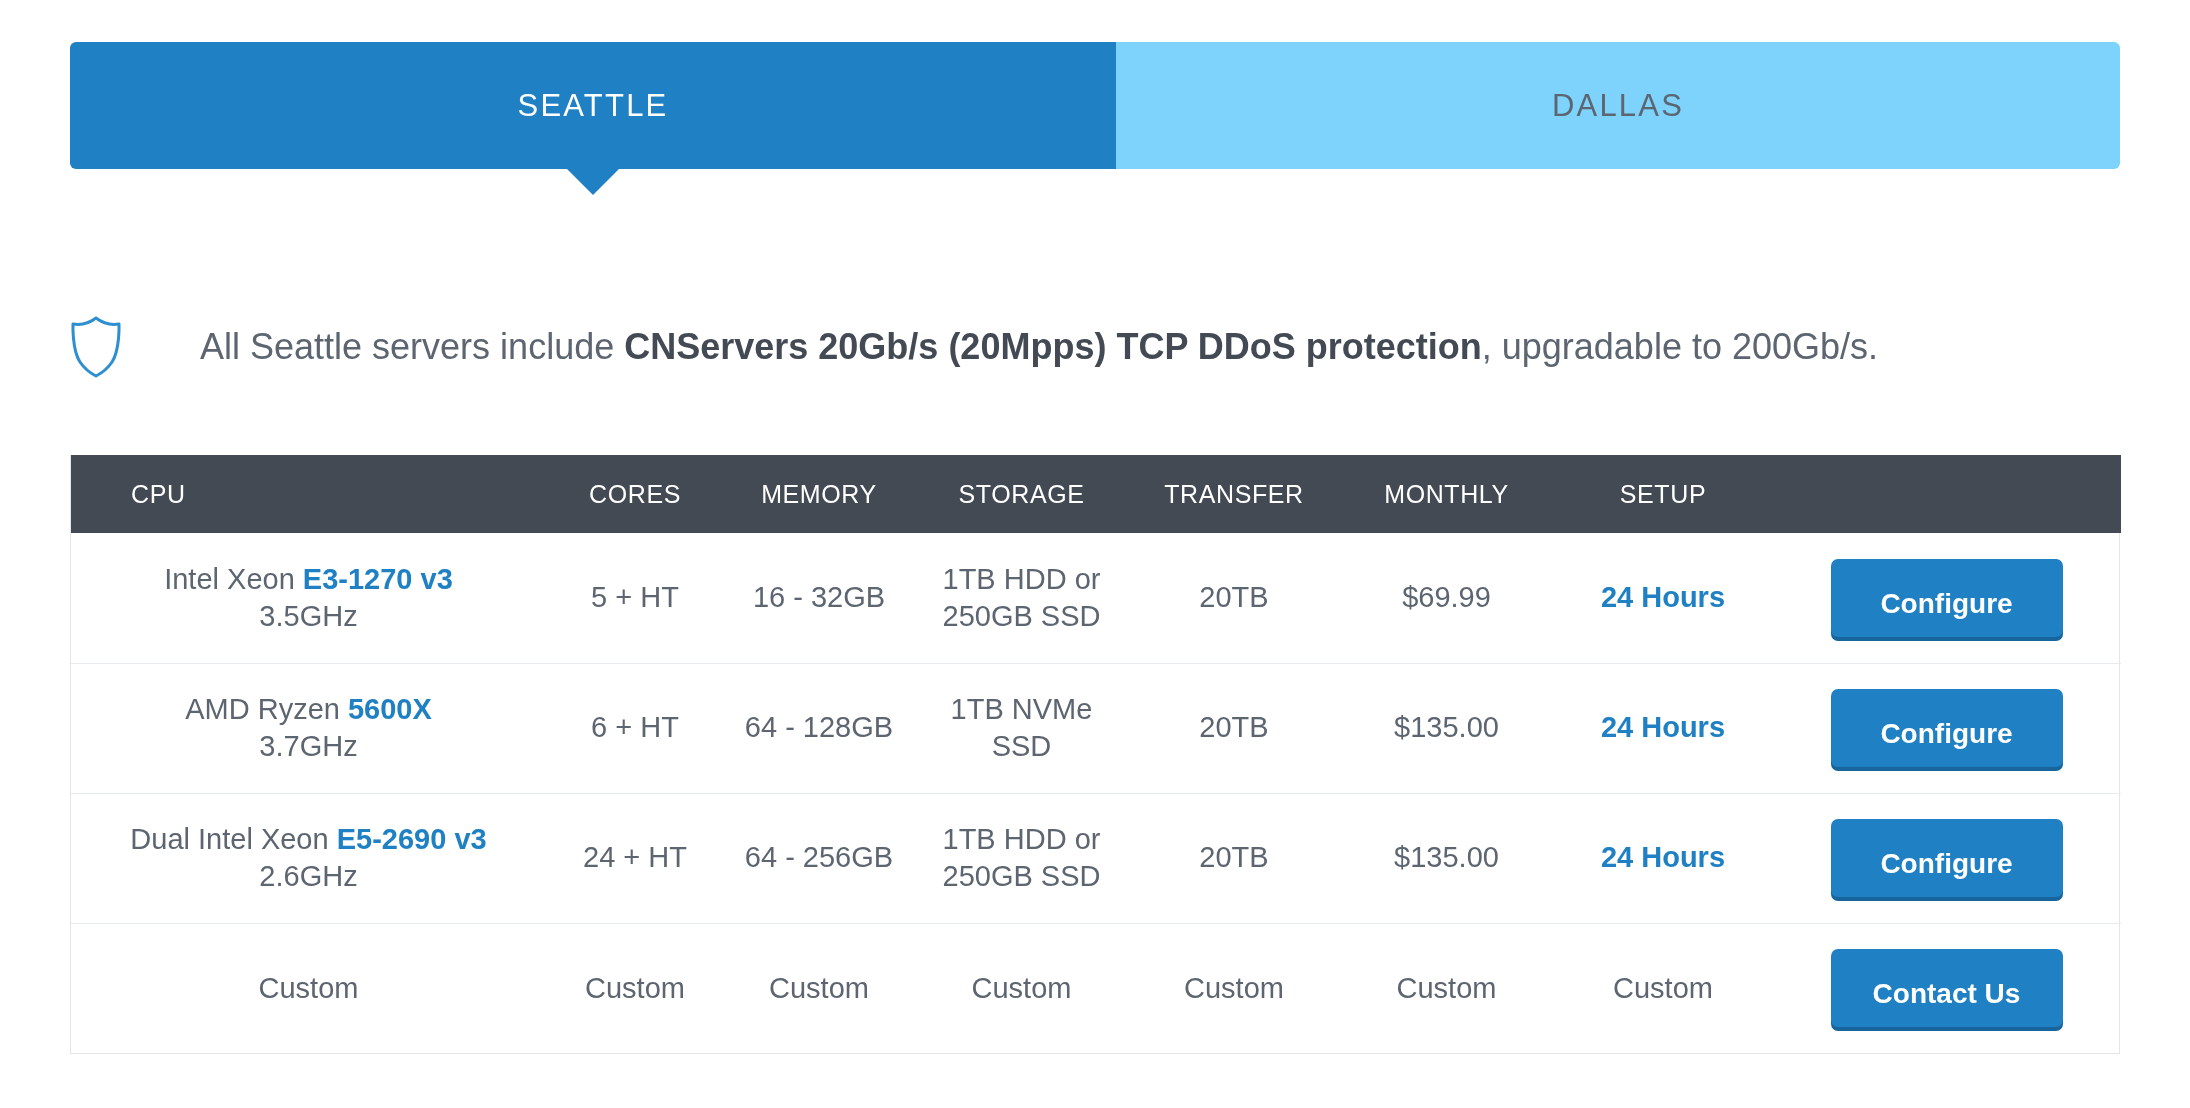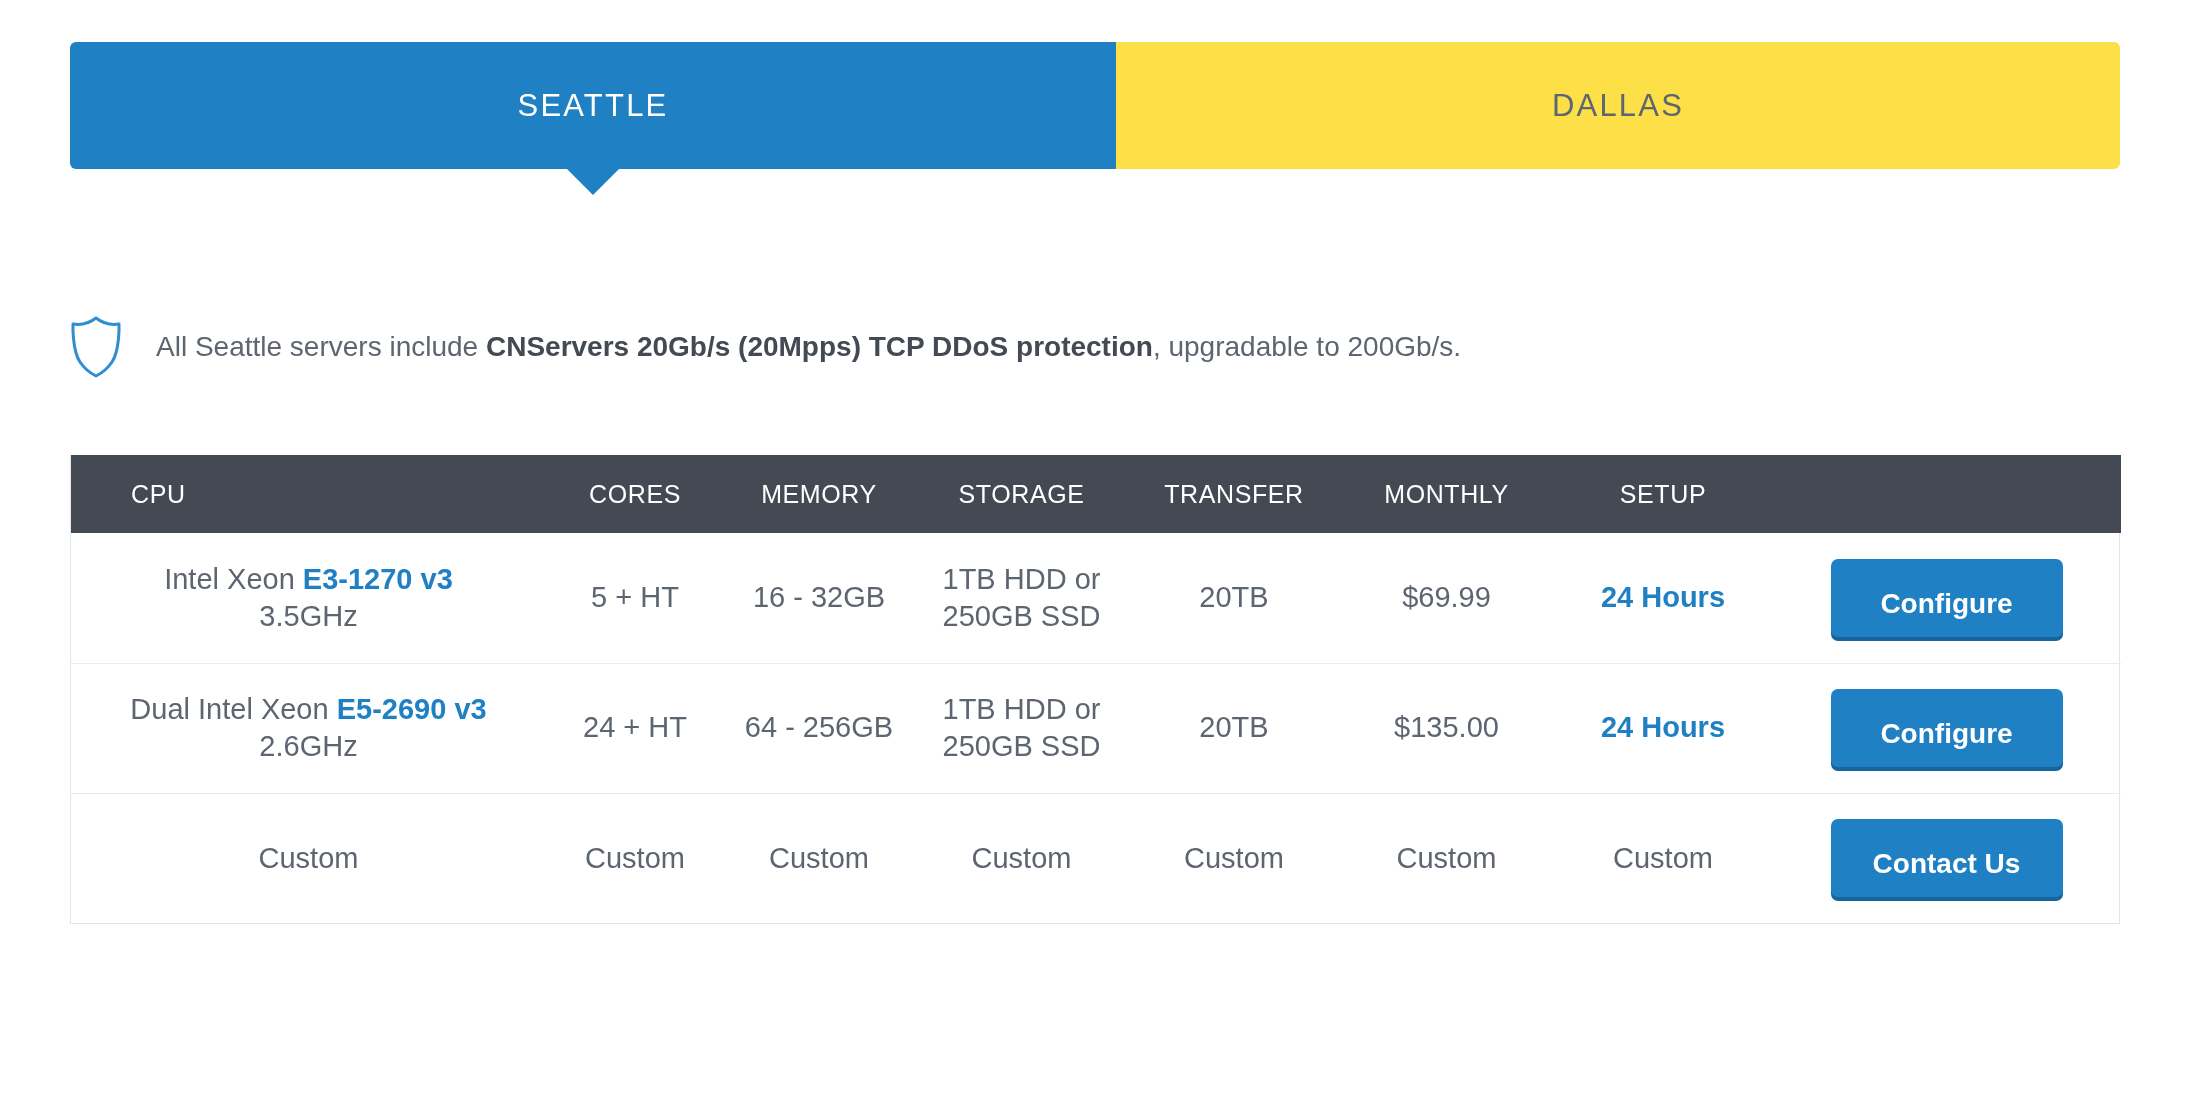--- a/index.html
+++ b/index.html
@@ -49,21 +49,21 @@
     cursor: pointer;
     user-select: none;
   }
   .tab-active {
     background: #1f80c3;
     color: #ffffff;
     border-radius: 6px 0 0 6px;
     flex: 0 0 1046px;
   }
   .tab-inactive {
-    background: #fde047;
+    background: #7dd3fc;
     color: #5c6570;
     border-radius: 0 6px 6px 0;
   }
   .tab-pointer {
     position: absolute;
     left: 50%;
     bottom: -26px;
     transform: translateX(-50%);
     width: 0;
     height: 0;
@@ -82,24 +82,25 @@
     height: 70px;
   }
   .shield-icon {
     width: 52px;
     height: 62px;
     flex: 0 0 52px;
     margin-right: 34px;
     display: block;
   }
   .notice-text {
-    font-size: 28px;
+    font-size: 36px;
     color: #5c6570;
     line-height: 1.2;
     white-space: nowrap;
+    margin-left: 44px;
   }
   .notice-text b {
     color: #434a54;
     font-weight: 700;
   }
 
   
   .table-wrap {
     position: absolute;
     left: 70px;
@@ -255,20 +256,35 @@
           <td>16 - 32GB</td>
           <td>1TB HDD or 250GB SSD</td>
           <td>20TB</td>
           <td>$69.99</td>
           <td><span class="setup-val">24 Hours</span></td>
           <td>
             <button class="btn">Configure</button>
           </td>
         </tr>
 
+        <tr>
+          <td class="cpu-cell">
+            <span>AMD Ryzen </span><span class="cpu-model">5600X</span>
+            <span class="cpu-speed">3.7GHz</span>
+          </td>
+          <td>6 + HT</td>
+          <td>64 - 128GB</td>
+          <td>1TB NVMe SSD</td>
+          <td>20TB</td>
+          <td>$135.00</td>
+          <td><span class="setup-val">24 Hours</span></td>
+          <td>
+            <button class="btn">Configure</button>
+          </td>
+        </tr>
 
         <tr>
           <td class="cpu-cell">
             <span>Dual Intel Xeon </span><span class="cpu-model">E5-2690 v3</span>
             <span class="cpu-speed">2.6GHz</span>
           </td>
           <td>24 + HT</td>
           <td>64 - 256GB</td>
           <td>1TB HDD or 250GB SSD</td>
           <td>20TB</td>

